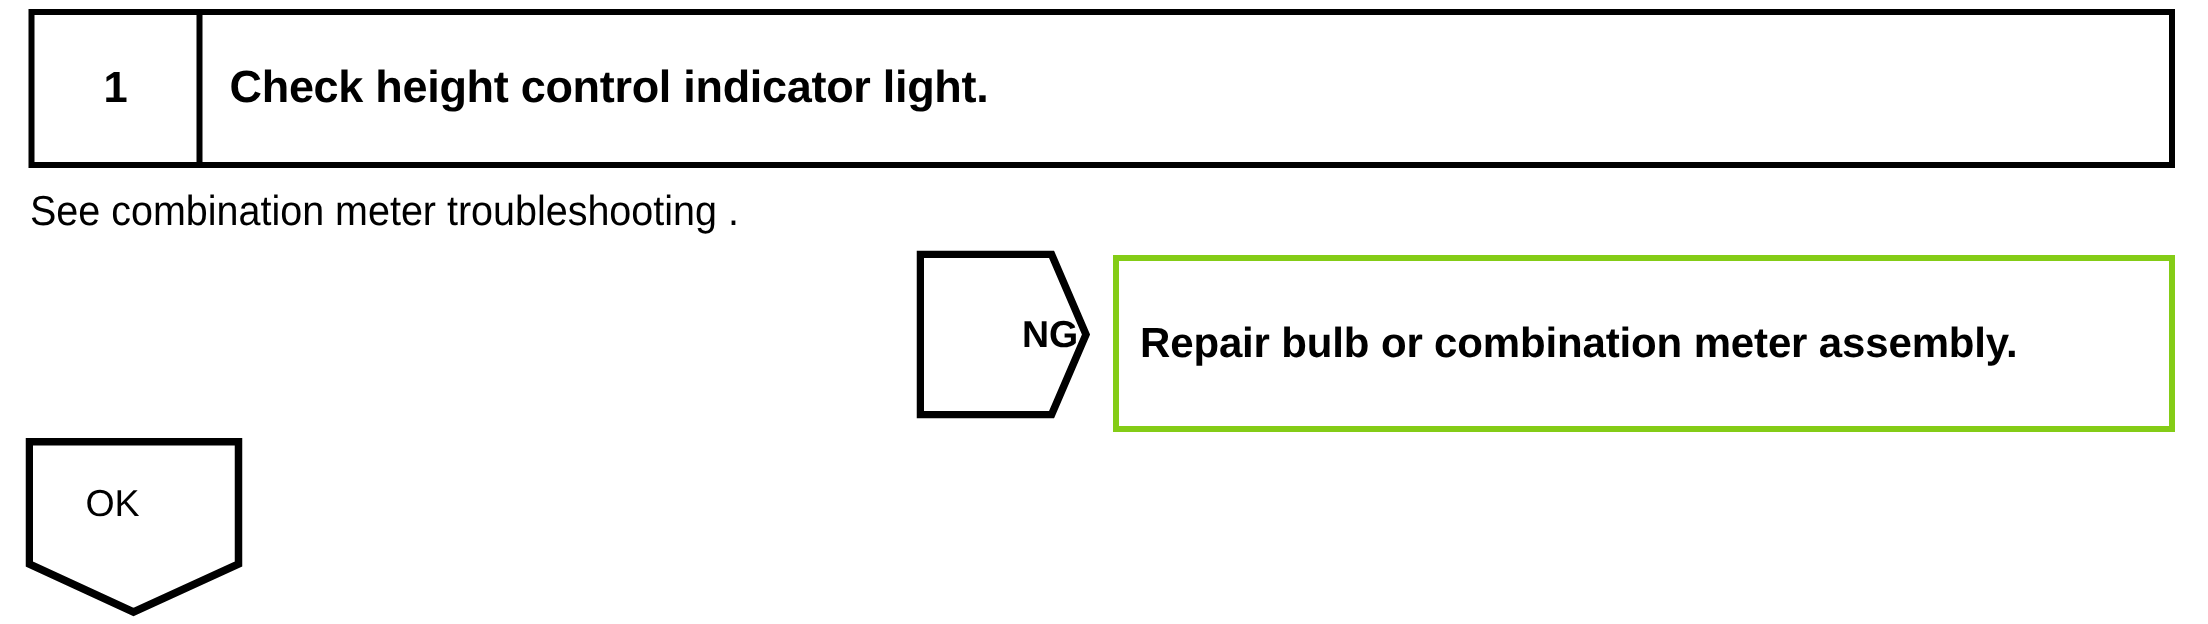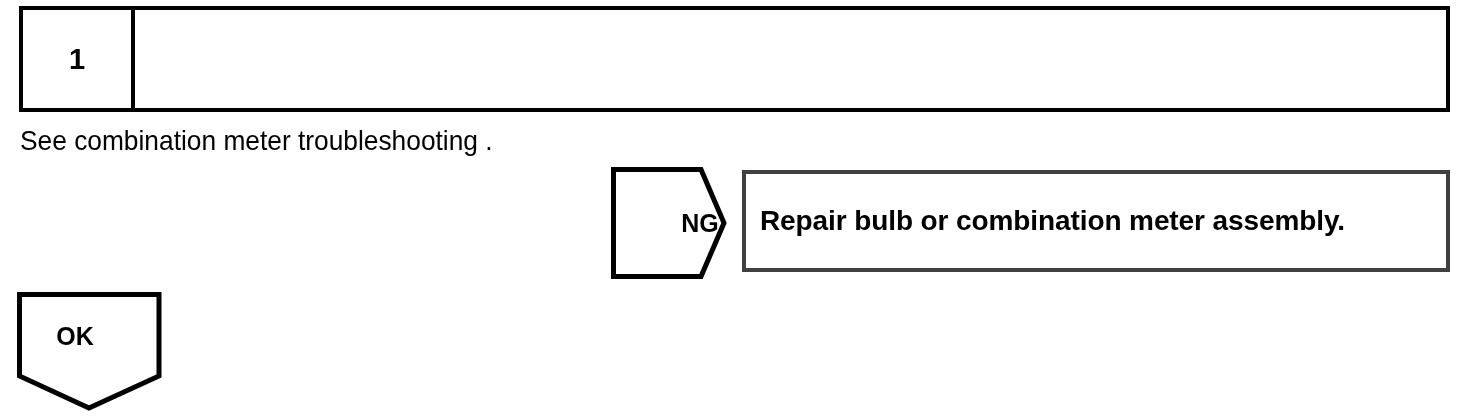--- a/index.html
+++ b/index.html
@@ -93,23 +93,23 @@
     letter-spacing: 0px;
     margin-left: 43px;
   }
 
   
   #repair-box {
     position: absolute;
     left: 742px;
     top: 170px;
     width: 708px;
-    height: 102px;
+    height: 118px;
     box-sizing: border-box;
-    border: 4px solid #404040;
+    border: 4px solid #84cc16;
     background: #ffffff;
     display: flex;
     align-items: center;
     padding-left: 14px;
   }
   #repair-box .txt {
     font-size: 28px;
     font-weight: bold;
     line-height: 1;
     letter-spacing: -0.1px;
@@ -127,30 +127,33 @@
   #ok-label {
     position: absolute;
     left: 17px;
     top: 294px;
     width: 116px;
     height: 84px;
     display: flex;
     align-items: center;
     justify-content: center;
     font-size: 25px;
-    font-weight: bold;
+    font-weight: normal;
     line-height: 1;
   }
 </style>
 </head>
 <body>
 
 <div id="step-table">
   <div id="step-number-cell">
     <span class="num">1</span>
+  </div>
+  <div id="step-text-cell">
+    <span class="txt">Check height control indicator light.</span>
   </div>
 </div>
 
 <div id="note-line">See combination meter troubleshooting .</div>
 
 <div id="ng-arrow">
   <svg width="116" height="112" viewBox="0 0 116 112" xmlns="http://www.w3.org/2000/svg">
     <polygon points="2.5,2.5 90,2.5 113,56 90,109.5 2.5,109.5" fill="#ffffff" stroke="#000000" stroke-width="5" stroke-linejoin="miter"></polygon>
   </svg>
 </div>

